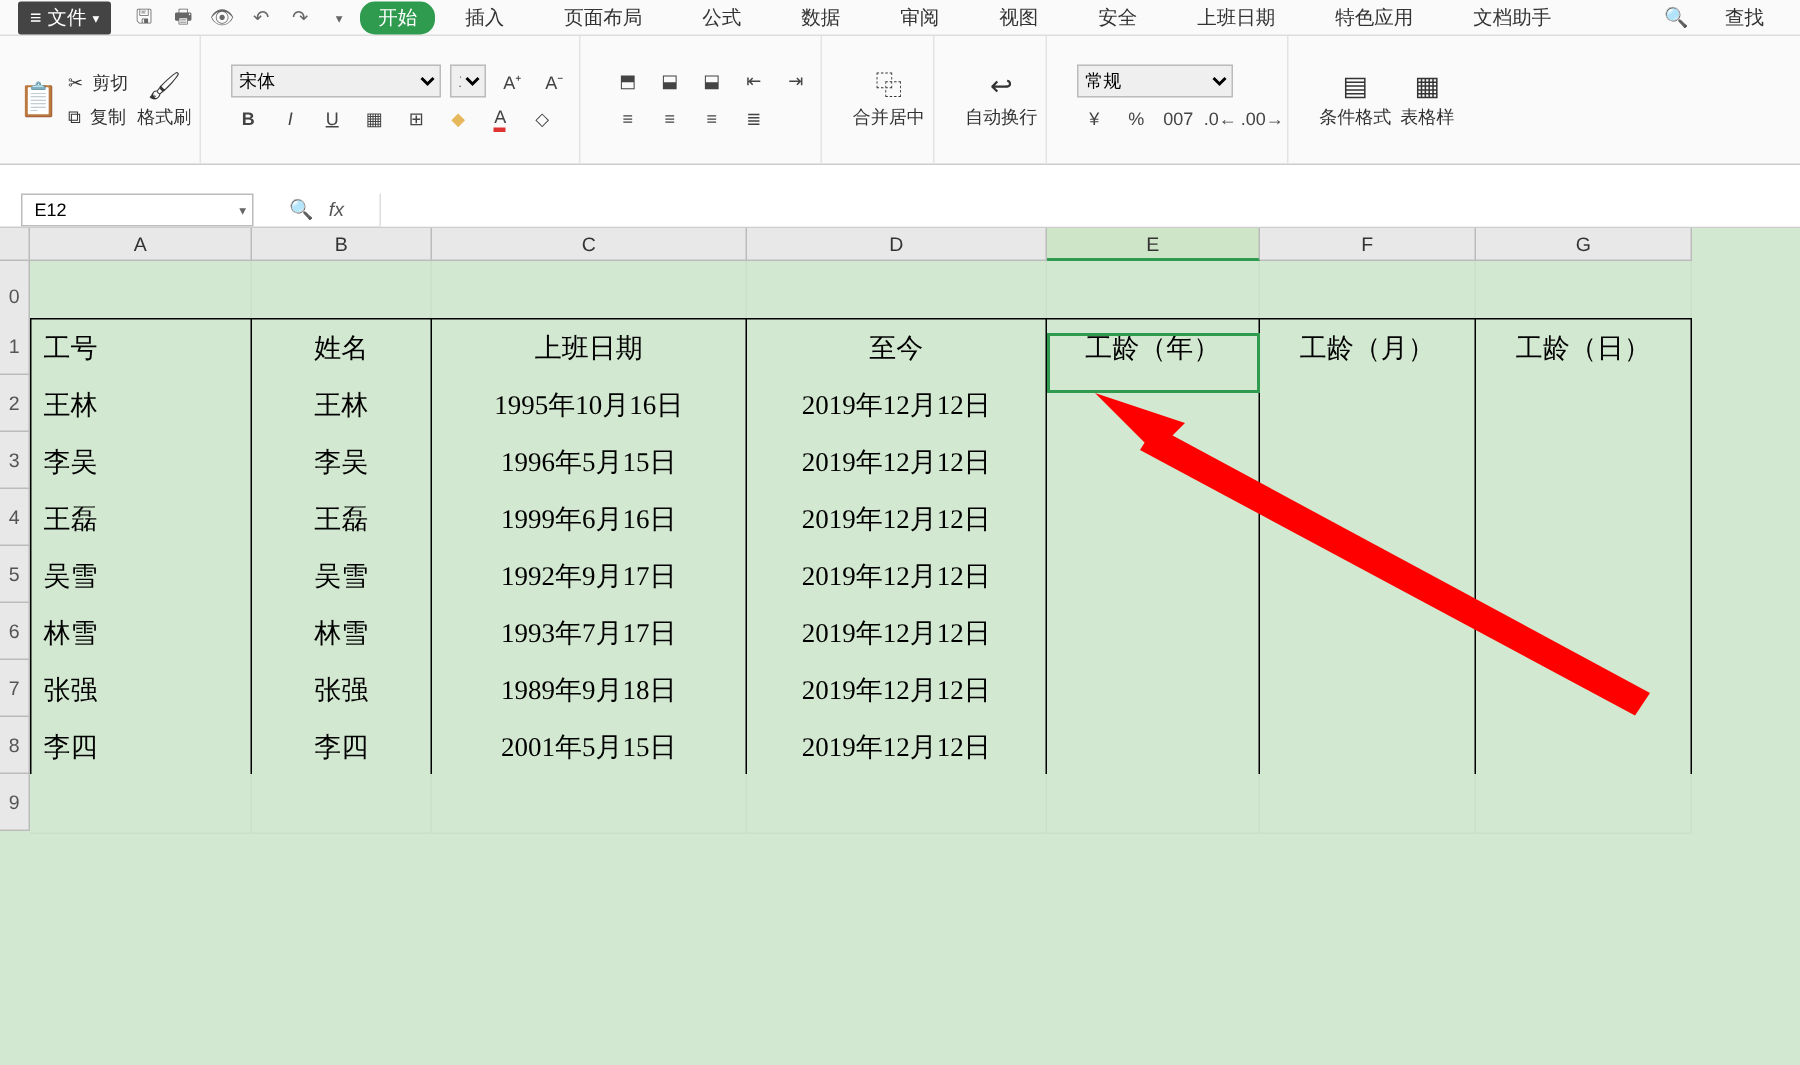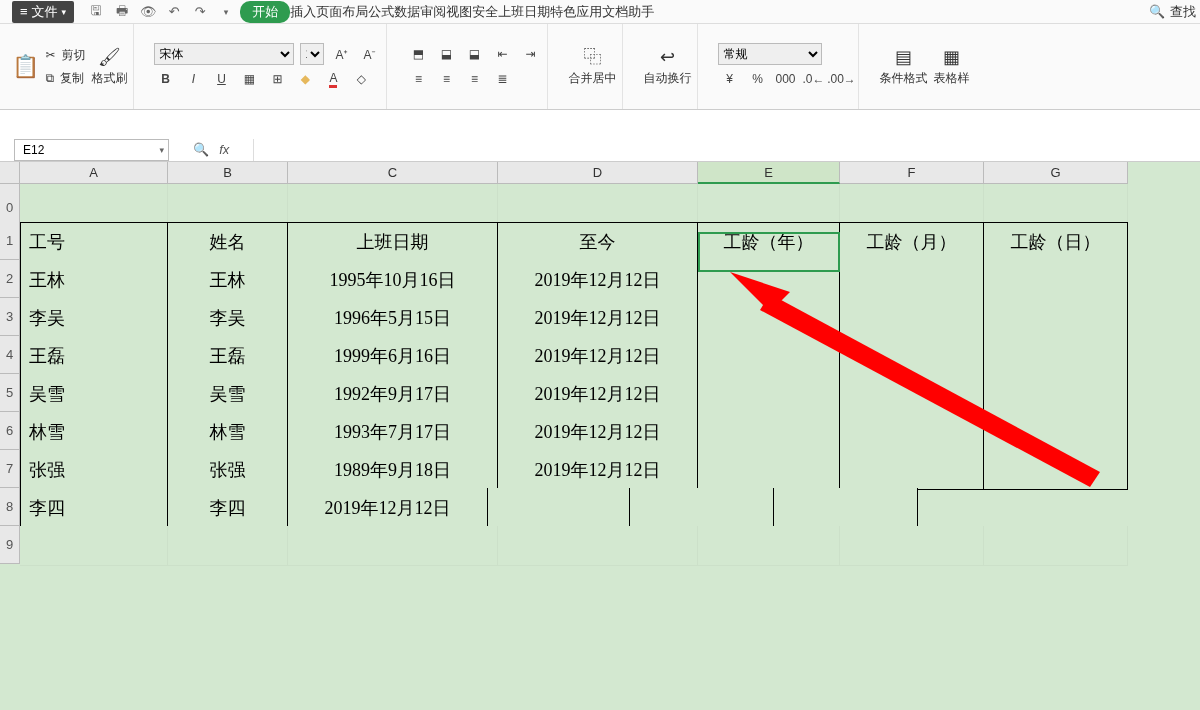--- a/index.html
+++ b/index.html
@@ -1,36 +1,36 @@
 <!DOCTYPE html>
 <html><head>
 <meta charset="utf-8">
 <style>
 * { box-sizing: border-box; margin: 0; padding: 0; }
 body { font-family: "Microsoft YaHei", "SimSun", sans-serif; font-size: 13px; background: #fff; width: 1200px; height: 710px; overflow: hidden; position: relative; }
 
 
 .top-menu { height: 24px; display: flex; align-items: center; padding: 0 4px; background: #fafafa; border-bottom: 1px solid #ddd; }
-.top-menu .mitem { padding: 0 0; font-size: 13px; color: #333; cursor: default; }
+.top-menu .mitem { padding: 0 20px; font-size: 13px; color: #333; cursor: default; }
 .top-menu .mitem.active { background: #2e9b4f; color: #fff; border-radius: 10px; padding: 2px 12px; }
 .top-menu .qat { display: flex; gap: 10px; padding: 0 6px; }
 .qat span { width: 16px; height: 16px; display: inline-flex; align-items: center; justify-content: center; color: #666; }
 .top-menu .file-btn { background: #444; color: #fff; padding: 2px 8px; border-radius: 2px; margin: 0 8px; display: flex; align-items: center; gap: 4px; }
 
 
 .ribbon { height: 86px; background: #fafafa; border-bottom: 1px solid #ccc; display: flex; align-items: center; padding: 0 6px; gap: 14px; overflow: hidden; }
 .ribbon .group { display: flex; flex-direction: column; justify-content: center; gap: 3px; height: 100%; padding: 0 6px; border-right: 1px solid #e3e3e3; }
 .ribbon .group:last-child { border-right: none; }
 .ribbon .big { display: flex; flex-direction: column; align-items: center; justify-content: center; font-size: 12px; color: #333; gap: 2px; }
 .ribbon .row { display: flex; align-items: center; gap: 6px; font-size: 12px; color: #333; }
 .ribbon select, .ribbon input.font-size { height: 22px; border: 1px solid #bbb; font-size: 12px; }
 .ribbon .icon-btn { width: 22px; height: 22px; display: inline-flex; align-items: center; justify-content: center; color: #444; border: 1px solid transparent; }
 
 
-.fx-row { height: 24px; border-bottom: 1px solid #ccc; display: flex; align-items: center; margin-top: 28px; }
+.fx-row { height: 24px; border-bottom: 1px solid #ccc; display: flex; align-items: center; margin-top: 18px; }
 .name-box { width: 155px; height: 22px; border: 1px solid #bbb; margin-left: 14px; display: flex; align-items: center; padding: 0 8px; font-size: 12px; background: #fff; position: relative; }
 .name-box .dd { position: absolute; right: 4px; font-size: 9px; color: #666; }
 .fx-icons { display: flex; gap: 10px; padding: 0 24px; color: #555; align-items: center; }
 .formula-input { flex: 1; height: 22px; border: none; border-left: 1px solid #ddd; padding: 0 4px; }
 
 
 .sheet-wrap { position: relative; background: #d3e8d0; height: calc(710px - 24px - 86px - 18px - 24px); overflow: hidden; }
 .col-headers { display: flex; height: 22px; position: sticky; top: 0; }
 .corner { width: 20px; height: 22px; background: #e8e8e8; border-right: 1px solid #bbb; border-bottom: 1px solid #bbb; }
 .ch { background: #e8e8e8; border-right: 1px solid #bbb; border-bottom: 1px solid #bbb; display: flex; align-items: center; justify-content: center; font-size: 13px; color: #333; }
@@ -164,21 +164,21 @@
       </div>
   </div>
 
   <div class="group">
     <div class="row">
         <select style="width:104px"><option>常规</option></select>
       </div>
     <div class="row">
       <span class="icon-btn">¥</span>
       <span class="icon-btn">%</span>
-      <span class="icon-btn">000</span>
+      <span class="icon-btn">007</span>
       <span class="icon-btn">.0←</span>
       <span class="icon-btn">.00→</span>
     </div>
   </div>
 
   <div class="group" style="border-right:none">
     <div class="row">
       <div class="big">
           <span style="font-size:18px">▤</span>
           <span>条件格式</span>
@@ -296,20 +296,21 @@
         <div class="cell wC">1989年9月18日</div>
         <div class="cell wD">2019年12月12日</div>
         <div class="cell wE"></div>
         <div class="cell wF"></div>
         <div class="cell wG"></div>
       </div>
       <div class="row-line rowx tbl body">
         <div class="rh">8</div>
         <div class="cell wA colA tbl-firstcol">李四</div>
         <div class="cell wB">李四</div>
+        <div class="cell wC">2001年5月15日</div>
         <div class="cell wD">2019年12月12日</div>
         <div class="cell wE"></div>
         <div class="cell wF"></div>
         <div class="cell wG"></div>
       </div>
     </div>
 
   <div class="row-line rowx">
     <div class="rh">9</div>
     <div class="cell wA"></div>

